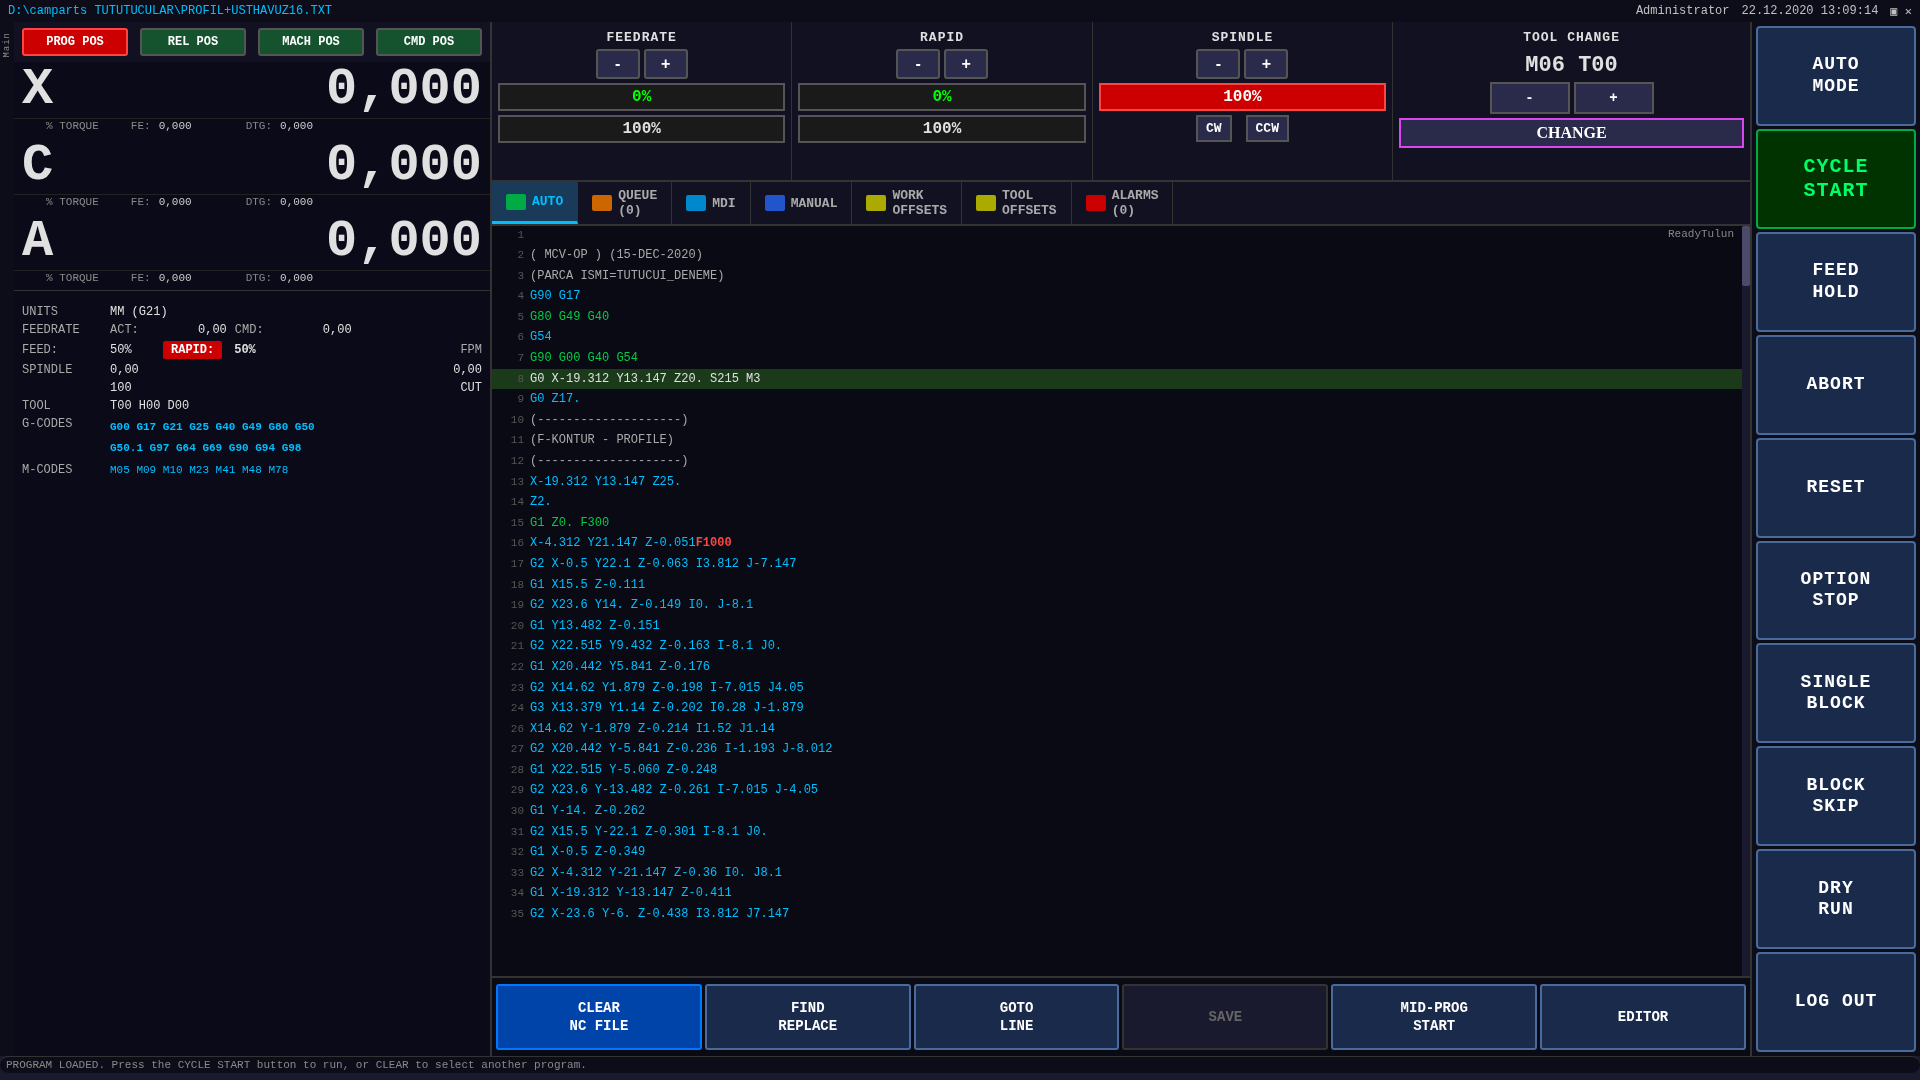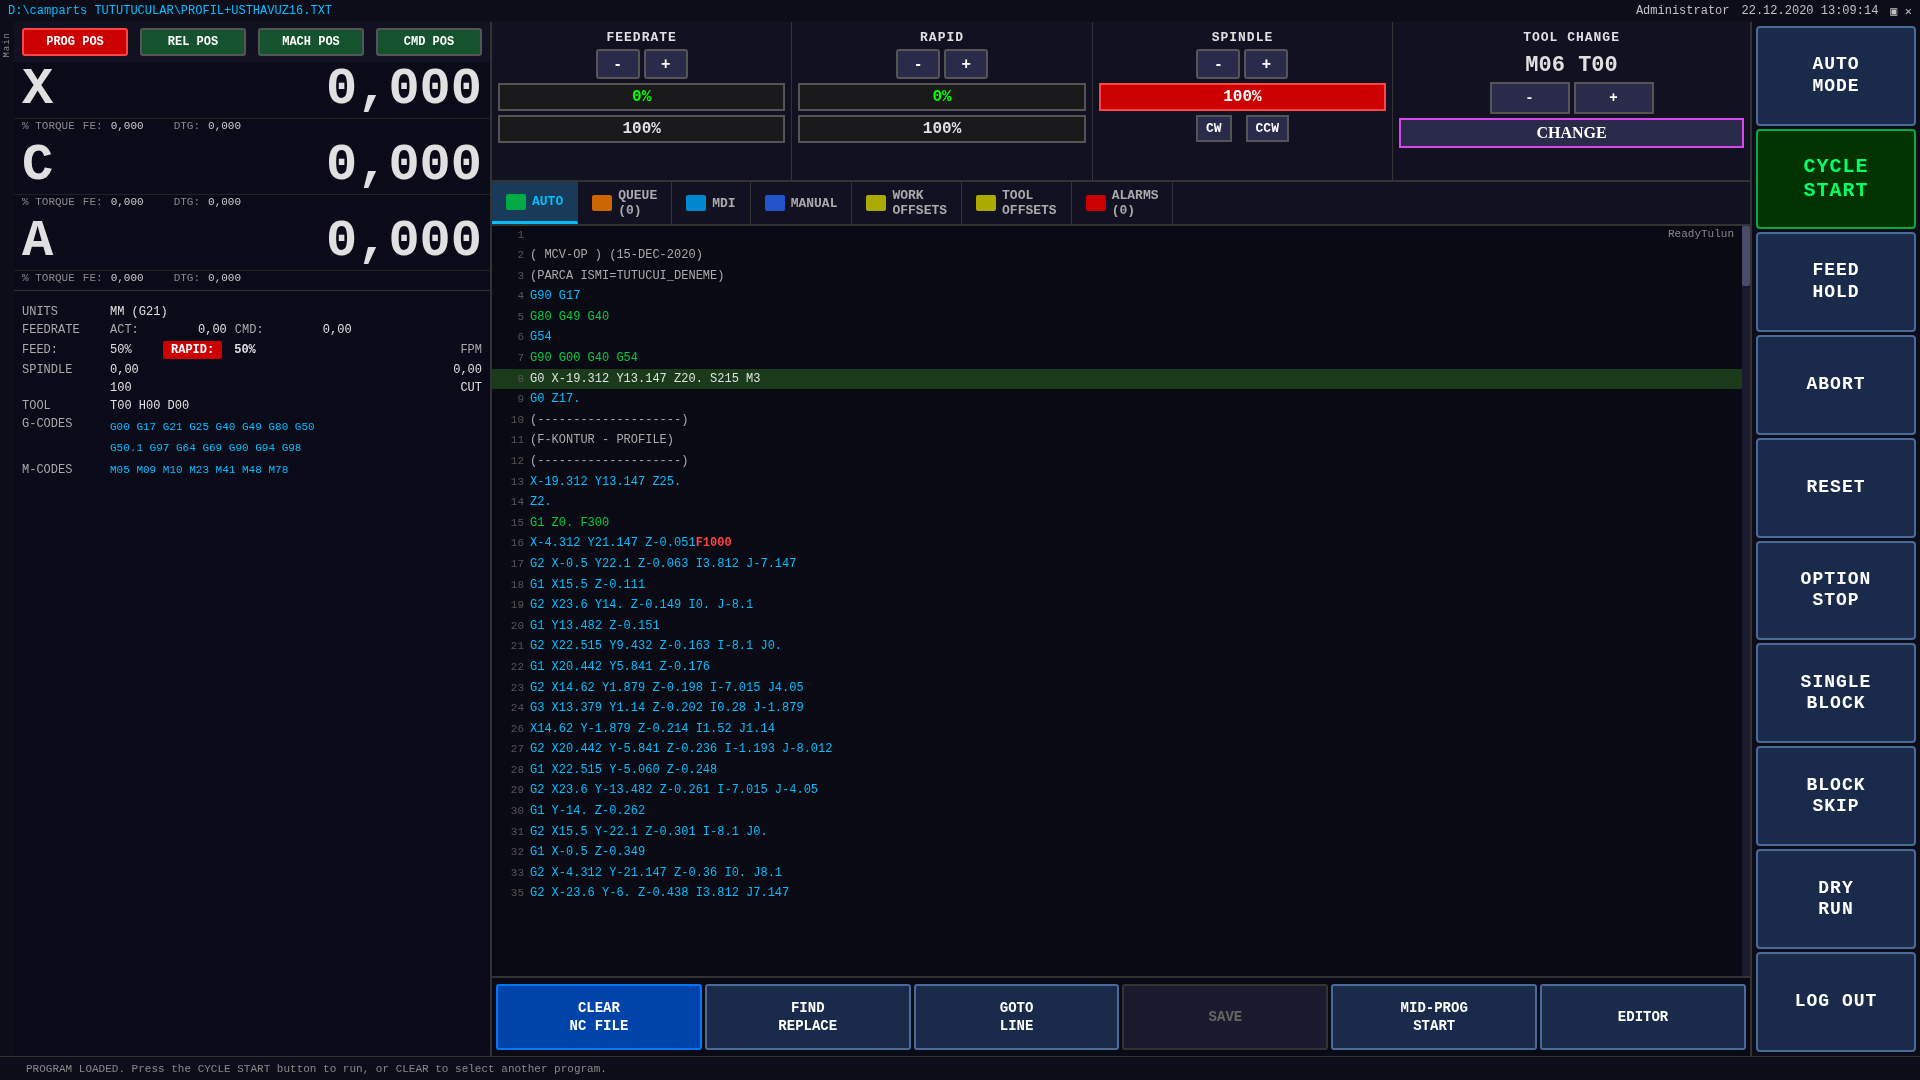--- a/index.html
+++ b/index.html
@@ -108,21 +108,21 @@
       line-height: 1;
     }
     .axis-sub {
       display: flex;
       align-items: center;
       padding: 1px 8px 6px 8px;
       font-size: 11px;
       color: #aaa;
       gap: 8px;
     }
-    .axis-sub-label { color: #888; }
+    .axis-sub-label { color: #888; margin-left: 24px; }
     .axis-sub-val { color: #ccc; min-width: 55px; }
 
     
     .info-section {
       padding: 12px 8px;
       border-top: 1px solid #333;
     }
     .info-row {
       display: flex;
       align-items: center;
@@ -413,28 +413,29 @@
       border-color: #0077ff;
     }
     .bottom-btn.disabled {
       background: #1a1a2e;
       border-color: #333;
       color: #666;
     }
 
     
     .status-bar {
-      height: 24px;
+      height: 17px;
       background: #0d0d1a;
       border-top: 1px solid #333;
       display: flex;
       align-items: center;
-      padding: 0 26px;
+      padding: 0 6px;
       font-size: 11px;
       color: #888;
+      border-radius: 10px;
     }
 
     
     .right-panel {
       width: 170px;
       background: #0d0d1a;
       display: flex;
       flex-direction: column;
       gap: 3px;
       padding: 4px;
@@ -582,21 +583,21 @@
         <span class="info-label"></span>
         <span class="info-val">100</span>
         <span style="margin-left:auto" class="info-val">CUT</span>
       </div>
       <div class="tool-row">
         <span class="info-label">TOOL</span>
         <span class="info-val">T00 H00 D00</span>
       </div>
       <div class="info-row" style="align-items:flex-start; flex-wrap:wrap;">
         <span class="info-label gcodes-label">G-CODES</span>
-        <div style="flex:1;">
+        <div style="flex:1;font-weight:bold;">
           <div class="gcodes-row">G00 G17 G21 G25 G40 G49 G80 G50</div>
           <div class="gcodes-row">G50.1 G97 G64 G69 G90 G94 G98</div>
         </div>
       </div>
       <div class="info-row">
         <span class="info-label">M-CODES</span>
         <span class="mcodes-row">M05 M09 M10 M23 M41 M48 M78</span>
       </div>
     </div>
   </div>
@@ -804,20 +805,24 @@
             <span class="line-num">31</span>
             <span class="code-text">G2 X15.5 Y-22.1 Z-0.301 I-8.1 J0.</span>
           </div>
           <div class="code-line">
             <span class="line-num">32</span>
             <span class="code-text">G1 X-0.5 Z-0.349</span>
           </div>
           <div class="code-line">
             <span class="line-num">33</span>
             <span class="code-text">G2 X-4.312 Y-21.147 Z-0.36 I0. J8.1</span>
+          </div>
+          <div class="code-line">
+            <span class="line-num">34</span>
+            <span class="code-text">G1 X-19.312 Y-13.147 Z-0.411</span>
           </div>
           <div class="code-line">
             <span class="line-num">35</span>
             <span class="code-text">G2 X-23.6 Y-6. Z-0.438 I3.812 J7.147</span>
           </div>
         </div>
       <div class="scrollbar-track">
         <div class="scrollbar-thumb"></div>
       </div>
     </div>

